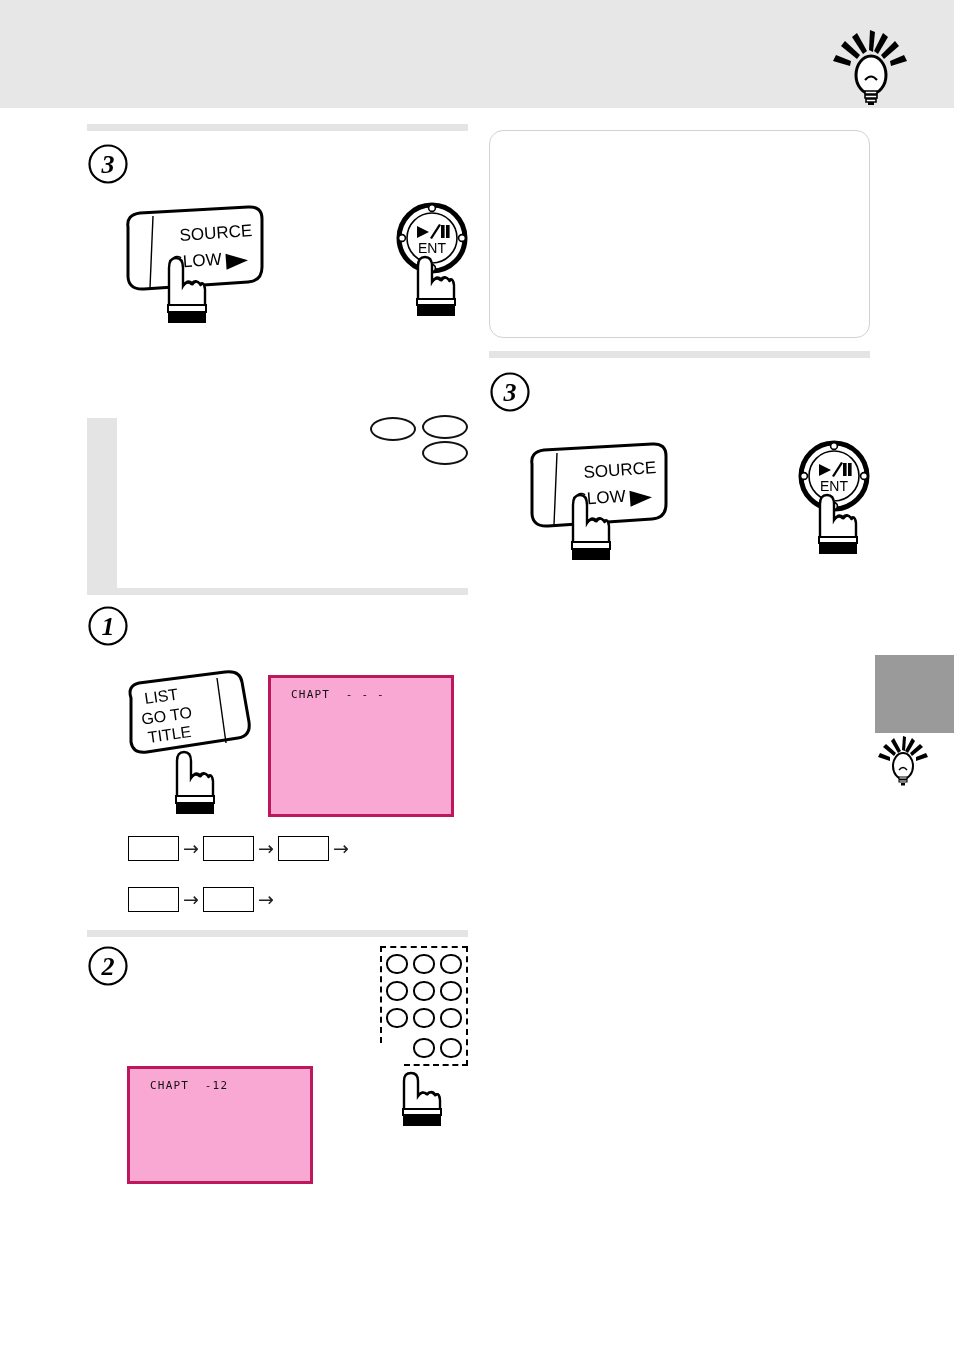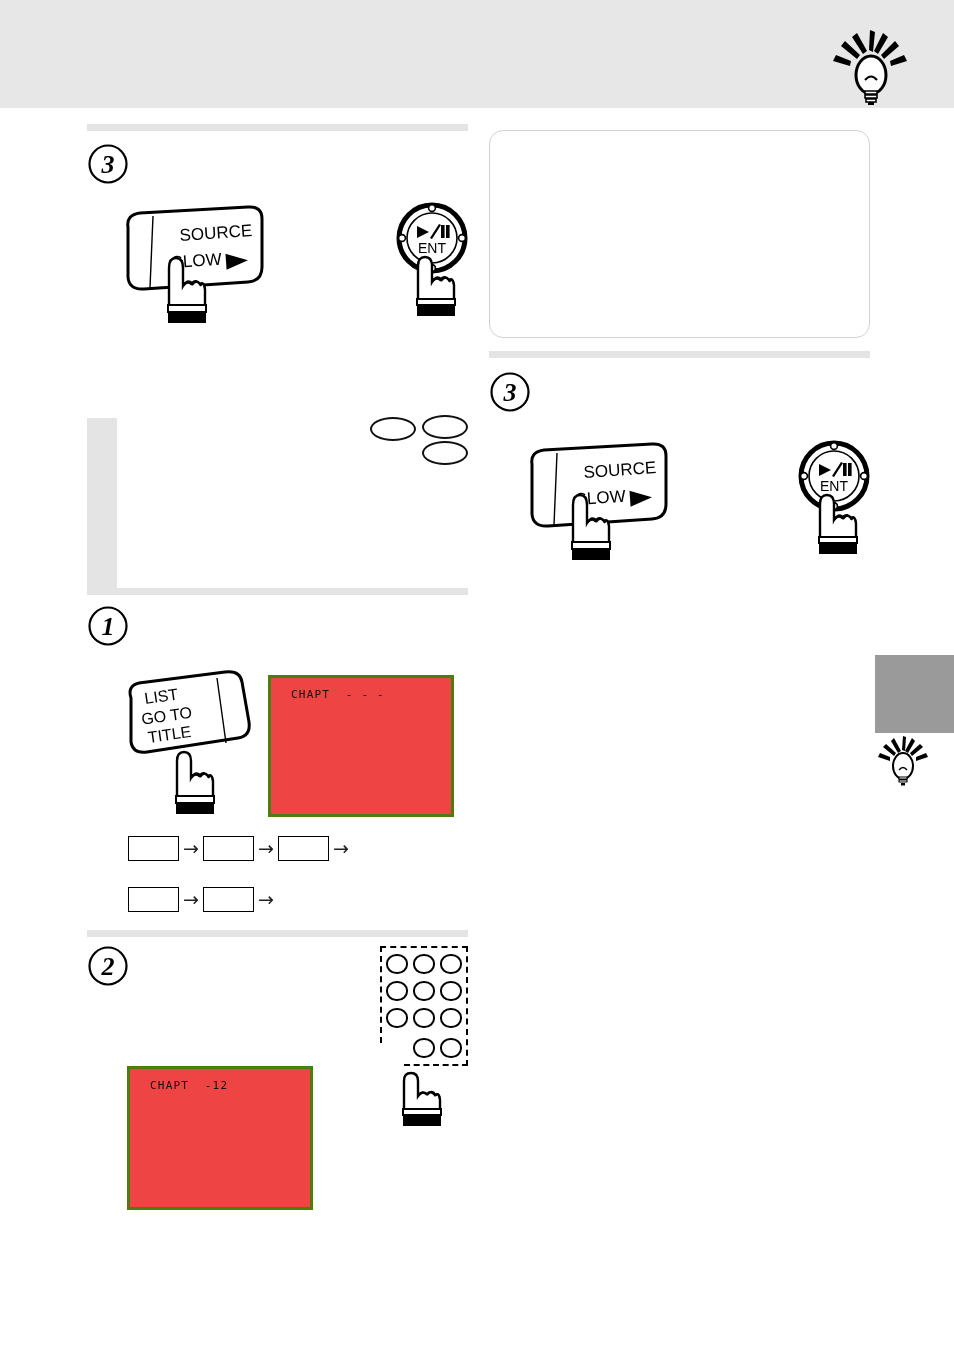--- a/index.html
+++ b/index.html
@@ -58,22 +58,22 @@
     left: 489px; top: 130px;
     width: 381px; height: 208px;
     border: 1px solid #d2d2d2;
     border-radius: 14px;
     background: #ffffff;
   }
 
   
   .tv-screen {
     position: absolute;
-    border: 3px solid #4d7c0f;
-    background: #ef4444;
+    border: 3px solid #be185d;
+    background: #f9a8d4;
   }
   .tv-text {
     position: absolute;
     font-family: "DejaVu Sans Mono", monospace;
     font-size: 11px;
     letter-spacing: 1.2px;
     color: #111111;
     white-space: pre;
   }
 
@@ -297,21 +297,21 @@
   <div class="art" style="left:398px; top:1072px;">
     <svg width="46" height="56" viewBox="0 0 46 56">
       <path d="M6,9 Q6,1 13,1 Q20,1 20,9 L20,24
                Q24,18 29,22 Q33,18 37,23 Q41,20 42,28 L42,38 L6,38 Z" fill="#fff" stroke="#000" stroke-width="2.4"></path>
       <path d="M20,24 q5,-6 9,-1 M29,23 q5,-6 8,-1 M37,24 q4,-5 5,3" fill="none" stroke="#000" stroke-width="2"></path>
       <rect x="5" y="37" width="38" height="6" fill="#fff" stroke="#000" stroke-width="2"></rect>
       <rect x="5" y="43" width="38" height="11" fill="#000"></rect>
     </svg>
   </div>
 
-  <div class="tv-screen" style="left:127px; top:1066px; width:186px; height:144px;">
+  <div class="tv-screen" style="left:127px; top:1066px; width:186px; height:118px;">
     <span class="tv-text" style="left:20px; top:10px;">CHAPT  -12</span>
   </div>
 
   <div class="callout-box">
     <span></span>
   </div>
 
   <div class="rule" style="left:489px; top:351px; width:381px;"></div>
 
   <div class="step-num" style="left:489px; top:371px;">

